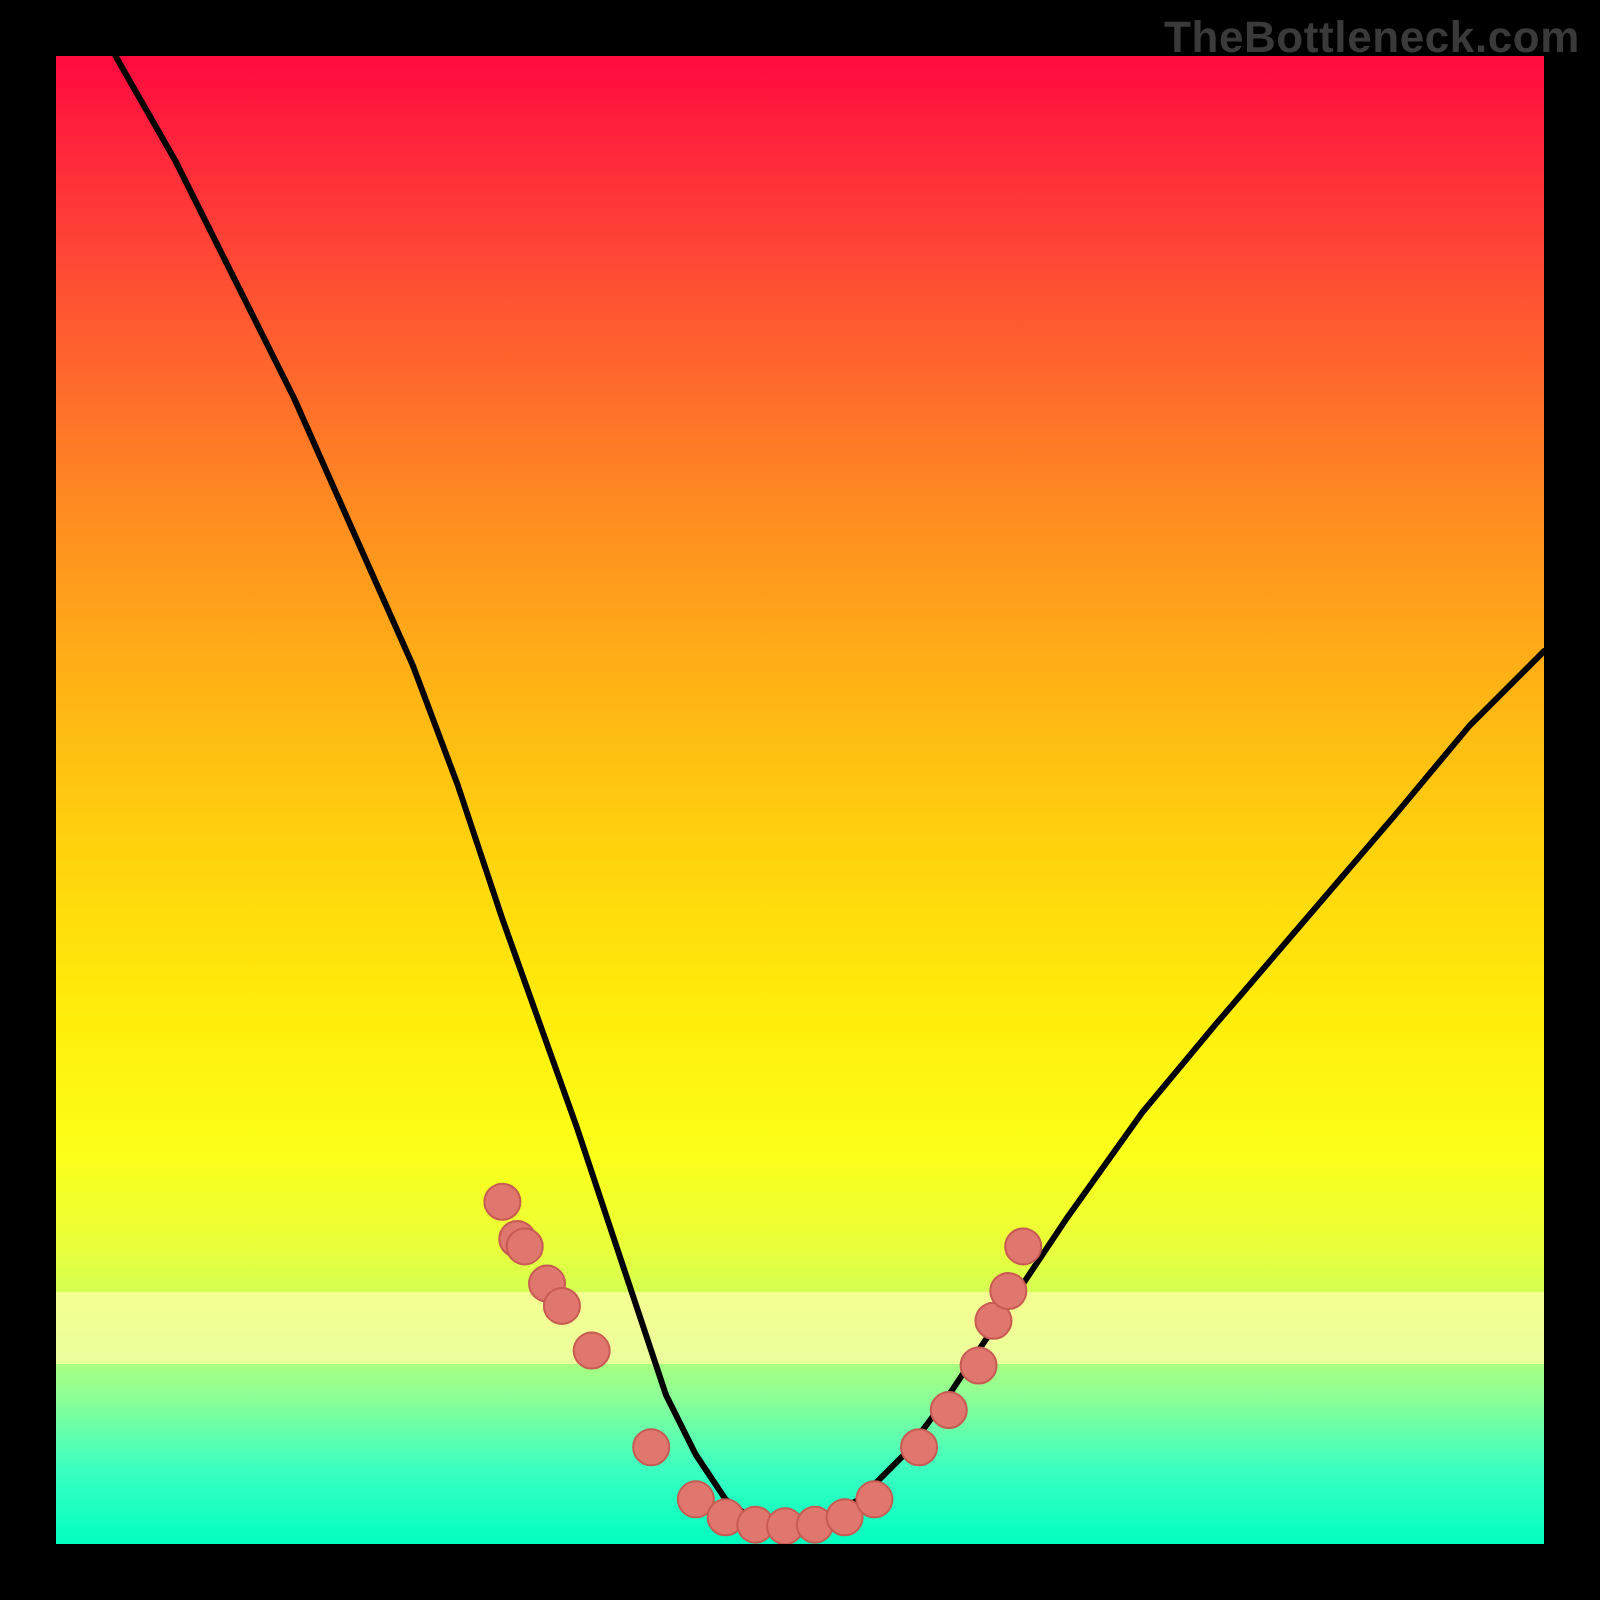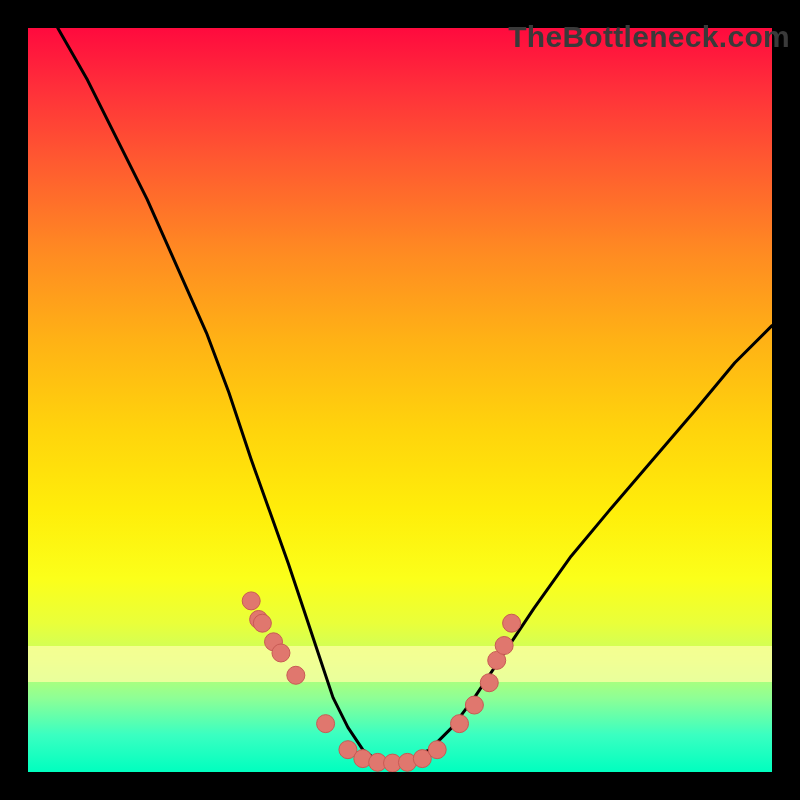--- a/index.html
+++ b/index.html
@@ -49,24 +49,24 @@
     height: 36px;
     background: #ffffa5;
     opacity: 0.75;
   }
   .curve-layer {
     position: absolute;
     left: 0; top: 0; right: 0; bottom: 0;
   }
   .watermark {
     position: absolute;
-    top: 20px;
+    top: 6px;
     right: 10px;
     color: #3a3a3a;
-    font-size: 30px;
+    font-size: 22px;
     font-weight: 600;
     letter-spacing: 0.3px;
   }
   svg { display: block; }
 </style>
 </head>
 <body>
 
 <div class="frame">
   <div class="plot-area">

